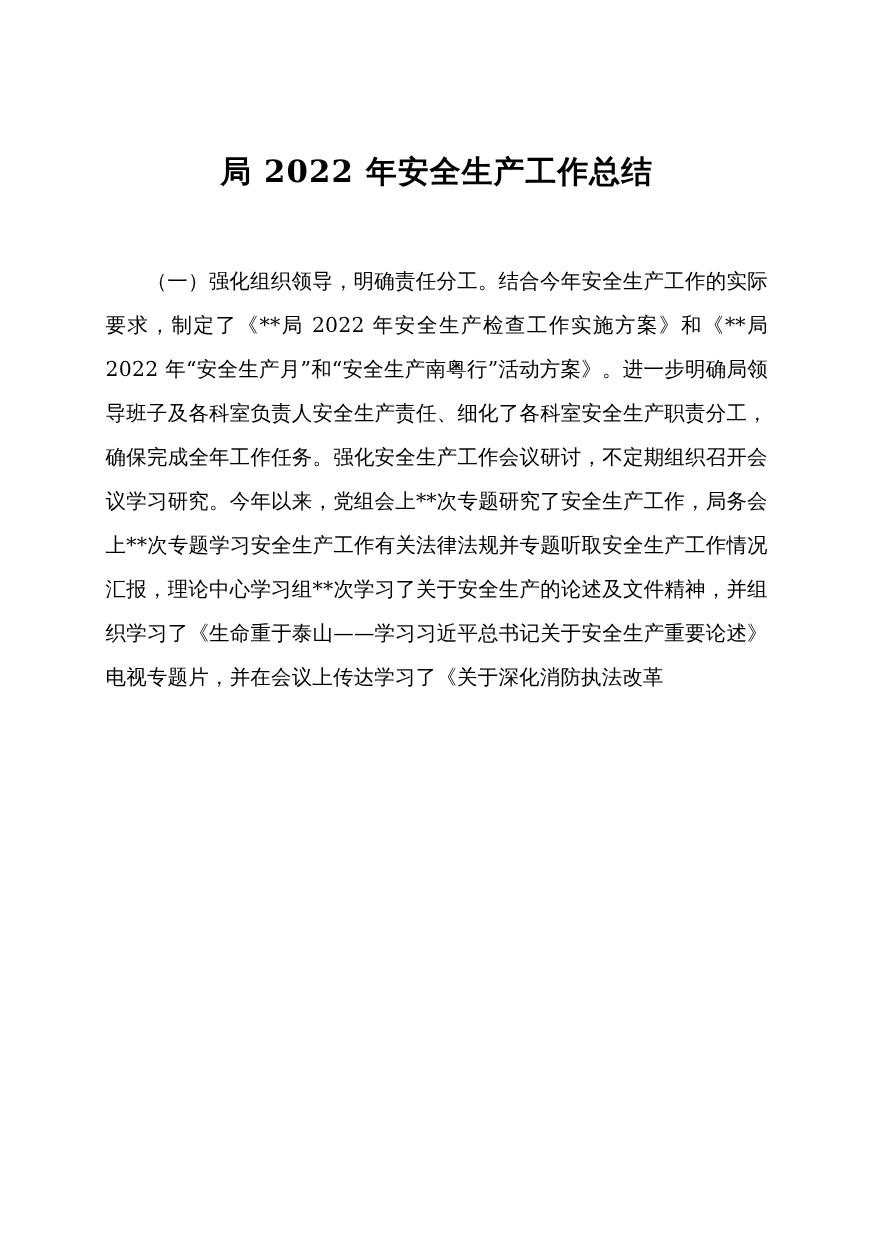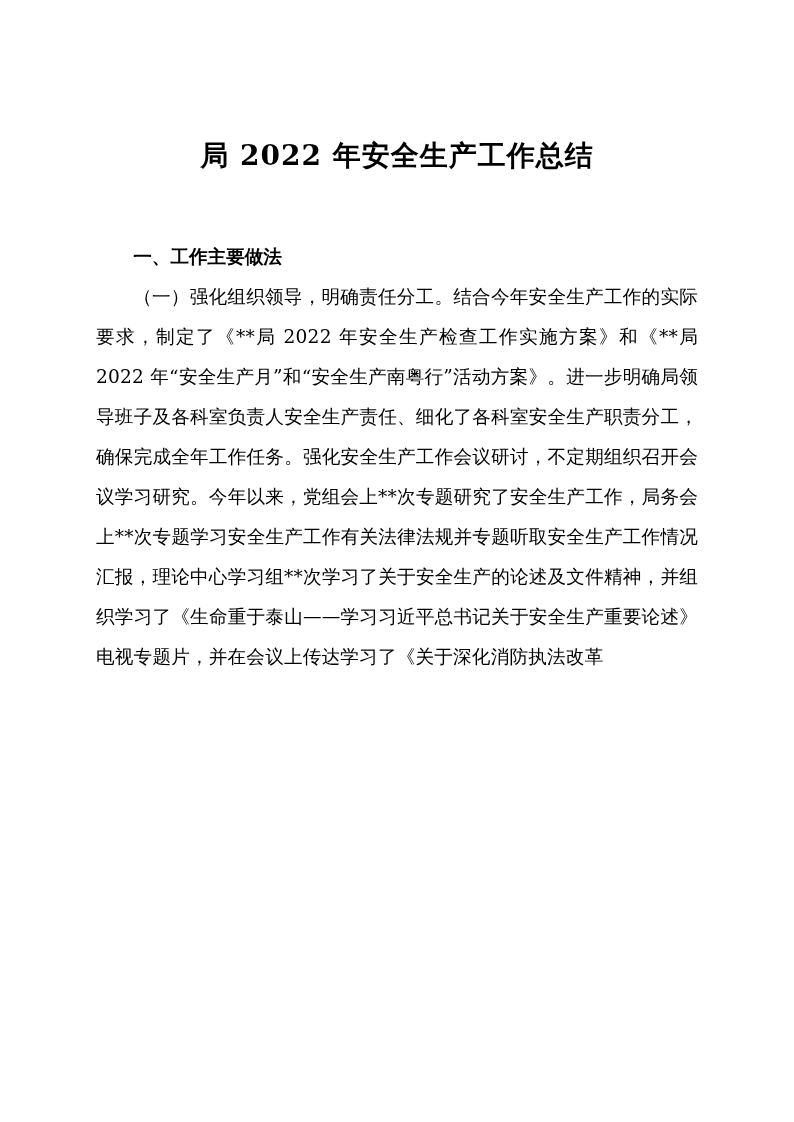--- a/index.html
+++ b/index.html
@@ -56,16 +56,15 @@
     font-family: "DejaVu Serif", "Liberation Serif", serif;
   }
 </style>
 </head>
 <body>
 
 <div class="page">
   <h1 class="doc-title">局 2022 年安全生产工作总结</h1>
 
   <div class="body-block">
-    <p class="heading">一、工作主要做法</p>
     <p class="para indent">（一）强化组织领导，明确责任分工。结合今年安全生产工作的实际要求，制定了《**局 2022 年安全生产检查工作实施方案》和《**局 2022 年“安全生产月”和“安全生产南粤行”活动方案》。进一步明确局领导班子及各科室负责人安全生产责任、细化了各科室安全生产职责分工，确保完成全年工作任务。强化安全生产工作会议研讨，不定期组织召开会议学习研究。今年以来，党组会上**次专题研究了安全生产工作，局务会上**次专题学习安全生产工作有关法律法规并专题听取安全生产工作情况汇报，理论中心学习组**次学习了关于安全生产的论述及文件精神，并组织学习了《生命重于泰山——学习习近平总书记关于安全生产重要论述》电视专题片，并在会议上传达学习了《关于深化消防执法改革</p>
   </div>
 </div>
 
 </body></html>

